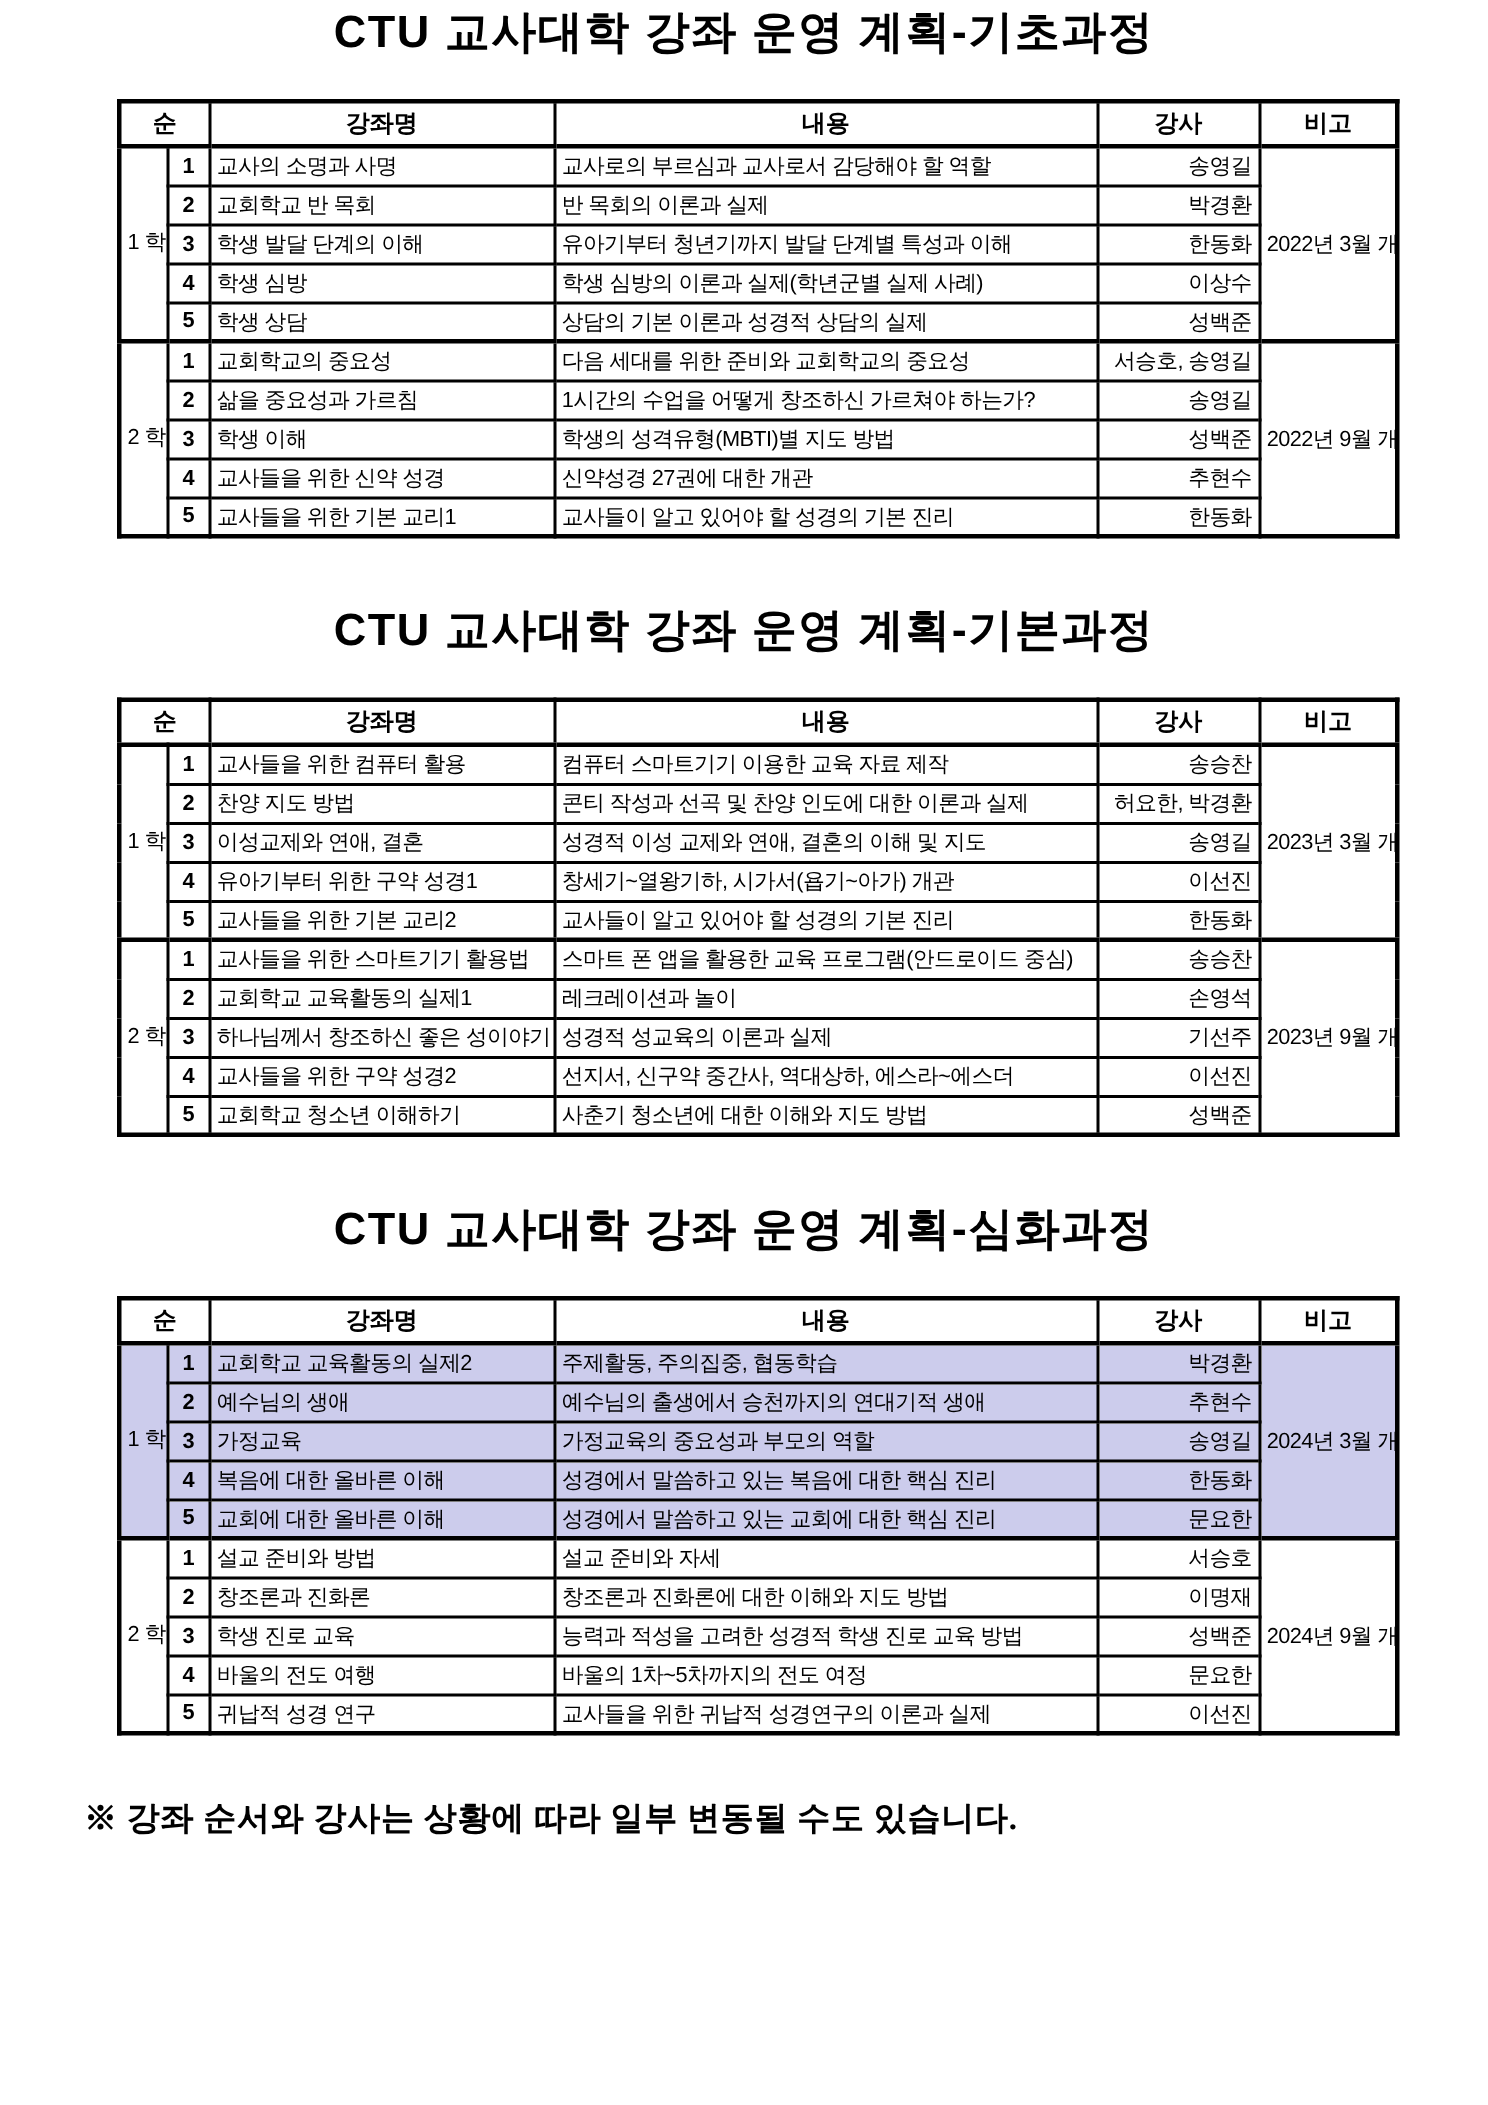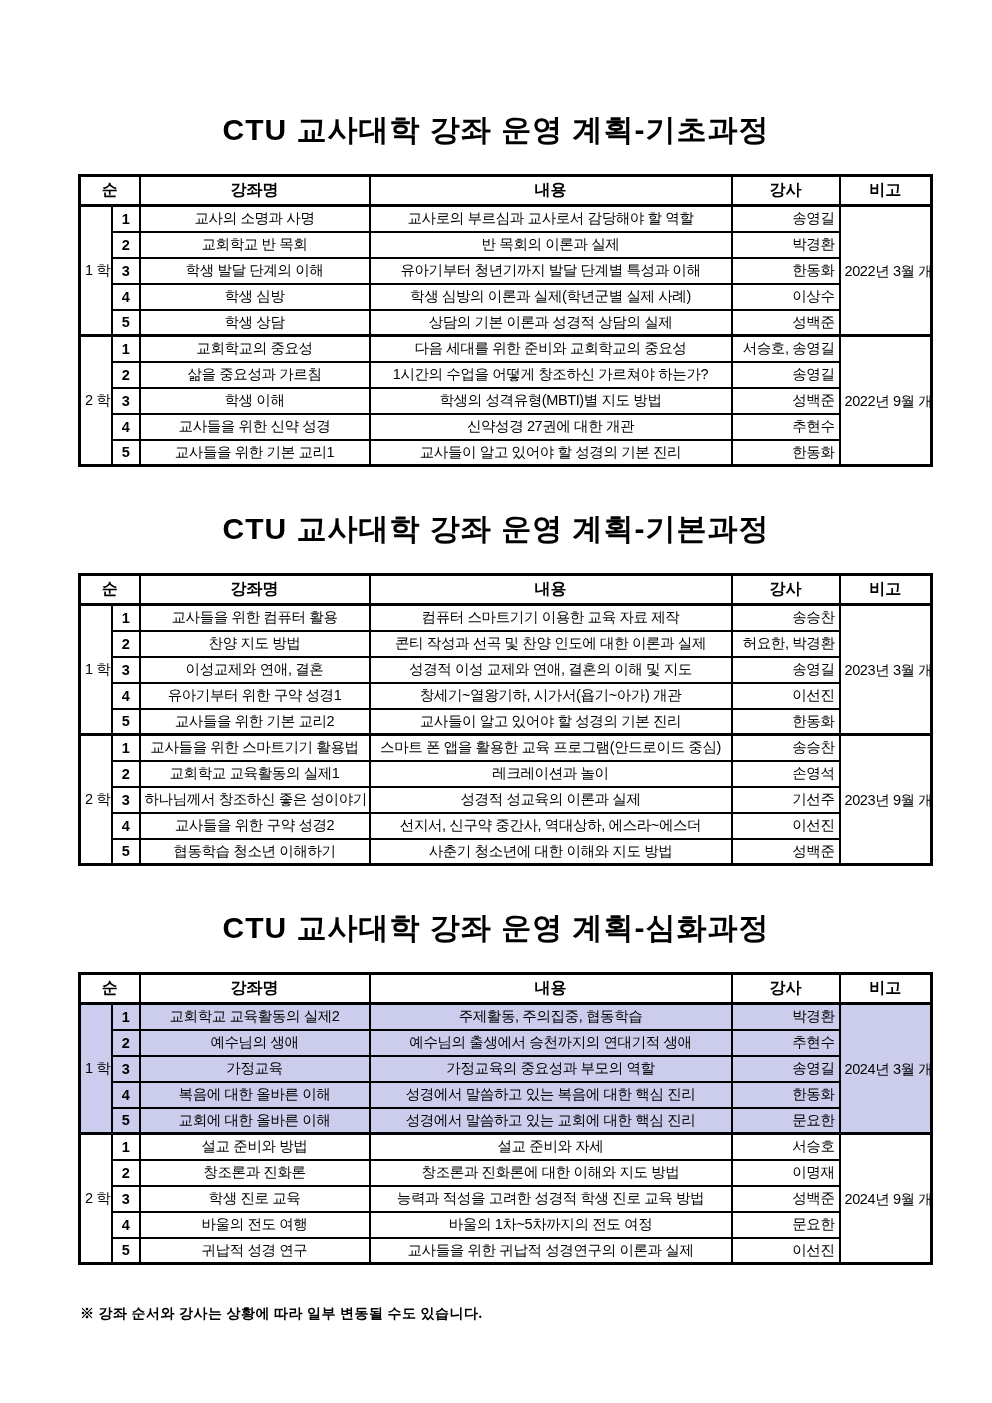--- a/index.html
+++ b/index.html
@@ -8,21 +8,20 @@
     padding: 0;
     background: #ffffff;
     font-family: "Liberation Sans", sans-serif;
     color: #000000;
   }
   .page {
     position: relative;
     width: 992px;
     height: 1403px;
     background: #ffffff;
-    padding-top: 108px;
     overflow: hidden;
   }
   .table-title {
     text-align: center;
     font-size: 30px;
     font-weight: bold;
     letter-spacing: 1px;
     line-height: 44px;
     margin: 0 0 22px 0;
     font-family: "Liberation Sans", sans-serif;
@@ -70,38 +69,38 @@
     padding: 0;
     vertical-align: middle;
   }
   td.cell-no {
     text-align: center;
     font-weight: bold;
     border-right: 4px double #000;
     font-size: 15px;
     letter-spacing: 0;
   }
-  td.cell-name, td.cell-cont { text-align: center; padding-left: 5px; }
+  td.cell-name, td.cell-cont { text-align: left; padding-left: 5px; }
   td.cell-instr { text-align: right; }
   td.cell-note {
     text-align: center;
     white-space: pre-line;
     line-height: 42px;
     padding: 0;
     font-size: 15px;
     letter-spacing: -0.3px;
   }
   tr.block-start td { border-top: 3px solid #000; }
   .hl td { background: #CCCCEC; }
 
   .footer-note {
-    margin: 40px 0 0 80px;
+    margin: 40px 0 0 56px;
     font-family: "Liberation Serif", serif;
     font-weight: bold;
-    font-size: 14px;
+    font-size: 22px;
     letter-spacing: 0.5px;
   }
 </style>
 </head>
 <body>
 
 <div class="page">
   <div id="tables-root">
       <div class="table-section">
         <div class="table-title">CTU 교사대학 강좌 운영 계획-기초과정</div>
@@ -281,21 +280,21 @@
               <td class="cell-instr">기선주</td>
             </tr>
             <tr class="">
               <td class="cell-no">4</td>
               <td class="cell-name">교사들을 위한 구약 성경2</td>
               <td class="cell-cont">선지서, 신구약 중간사, 역대상하, 에스라~에스더</td>
               <td class="cell-instr">이선진</td>
             </tr>
             <tr class="">
               <td class="cell-no">5</td>
-              <td class="cell-name">협동학습 청소년 이해하기</td>
+              <td class="cell-name">교회학교 청소년 이해하기</td>
               <td class="cell-cont">사춘기 청소년에 대한 이해와 지도 방법</td>
               <td class="cell-instr">성백준</td>
             </tr>
           </tbody>
         </table>
       </div>
       <div class="table-section">
         <div class="table-title">CTU 교사대학 강좌 운영 계획-심화과정</div>
         <table class="course-table">
           <colgroup>

